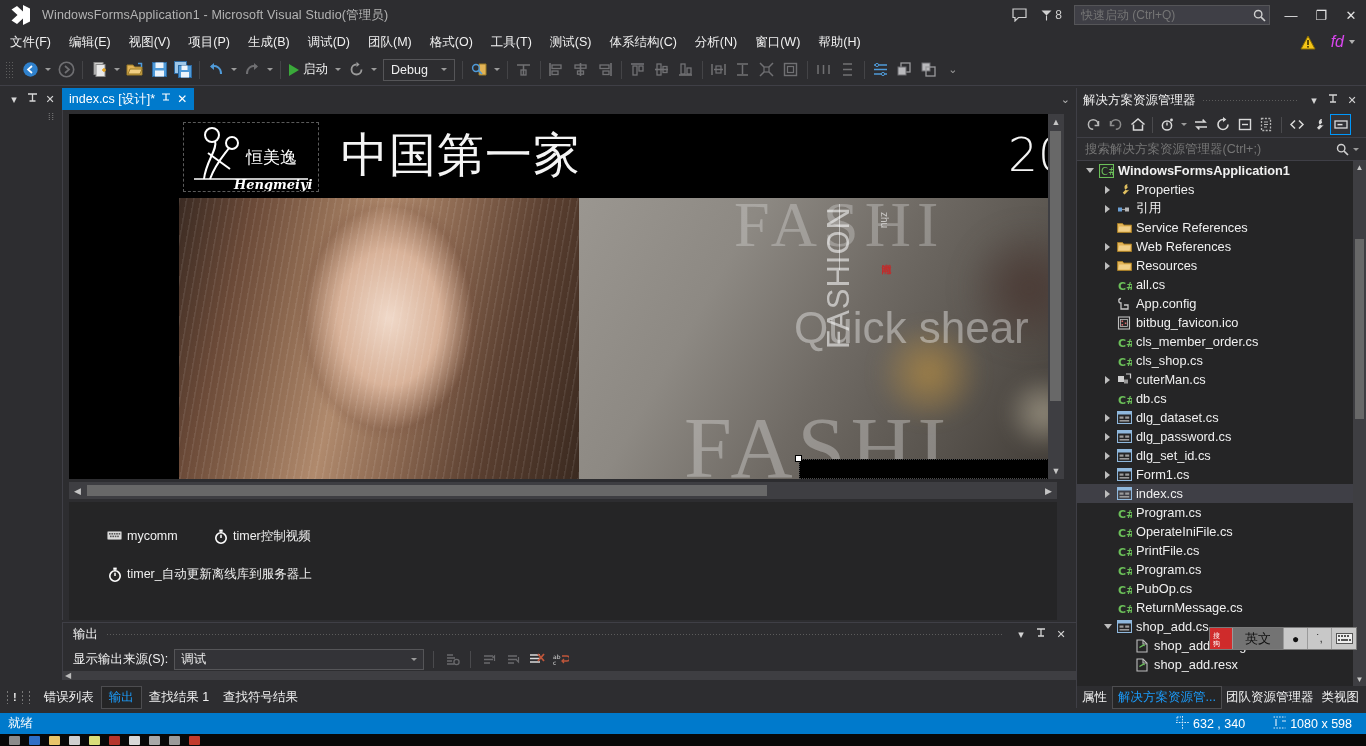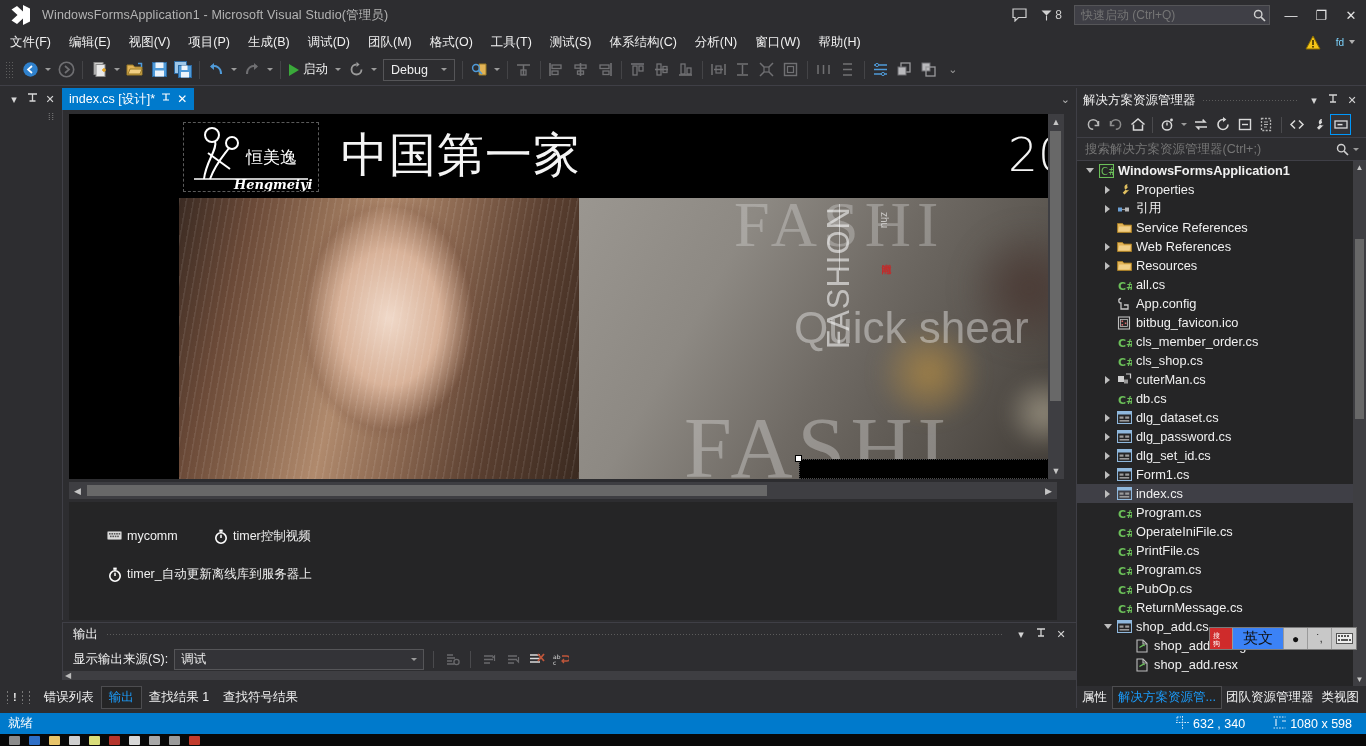--- a/index.html
+++ b/index.html
@@ -57,21 +57,21 @@
     position:absolute; left:1px; top:30px; width:1366px; height:24px;
     display:flex; align-items:center; background:#2d2d30;
   }
   .menu-item {
     padding:3px 9px; font-size:12.5px; color:#f1f1f1; white-space:nowrap;
   }
   .menu-right {
     position:absolute; right:4px; top:0; height:24px; display:flex; align-items:center; gap:4px;
   }
   .warn-ico { width:22px; display:flex; align-items:center; justify-content:center;}
-  .user-chip { display:flex; align-items:center; gap:5px; padding:0 8px; color:#7dd3fc; font-size:10px;}
+  .user-chip { display:flex; align-items:center; gap:5px; padding:0 8px; color:#d946ef; font-size:16px;font-style:italic;}
   .caret-dn { width:0;height:0;border-left:3.5px solid transparent;border-right:3.5px solid transparent;border-top:4px solid #b0b0b0;}
 
   
   .toolbar {
     position:absolute; left:0; top:54px; width:1366px; height:32px;
     background:#2d2d30; display:flex; align-items:center;
     border-bottom:1px solid #3f3f46;
   }
   .grip { width:10px;height:18px;margin:0 3px 0 5px;
     background-image:radial-gradient(#6a6a6a 40%,transparent 41%);
@@ -279,22 +279,22 @@
   .sln-vscroll .thumb{position:absolute;top:78px;left:2px;width:9px;height:180px;background:#686868;}
   .sln-vscroll .arw{position:absolute;left:0;width:13px;height:13px;display:flex;align-items:center;justify-content:center;color:#c5c5c5;font-size:8px;}
 
   
   .ime{
     position:absolute;left:1209px;top:627px;width:148px;height:23px;background:#c8c8c8;
     border:1px solid #7a7a7a;display:flex;align-items:center;
   }
   .ime-logo{width:22px;height:21px;background:#d12c2c;display:flex;align-items:center;justify-content:center;
     color:#fff;font-size:9px;line-height:9px;text-align:center;}
-  .ime-mode{flex:1;height:21px;background:#3b82f6;border-left:1px solid #9a9a9a;border-right:1px solid #9a9a9a;
-    display:flex;align-items:center;justify-content:center;color:#111;font-size:15px;}
+  .ime-mode{flex:1;height:21px;background:#737373;border-left:1px solid #9a9a9a;border-right:1px solid #9a9a9a;
+    display:flex;align-items:center;justify-content:center;color:#111;font-size:13px;}
   .ime-b{width:24px;height:21px;display:flex;align-items:center;justify-content:center;
     color:#111;font-size:12px;border-right:1px solid #9a9a9a;}
   .ime-b:last-child{border-right:0;}
 
   
   .statusbar{
     position:absolute;left:0;top:713px;width:1366px;height:21px;background:#007acc;
     display:flex;align-items:center;color:#fff;font-size:12.5px;
   }
   .st-left{padding-left:8px;}

